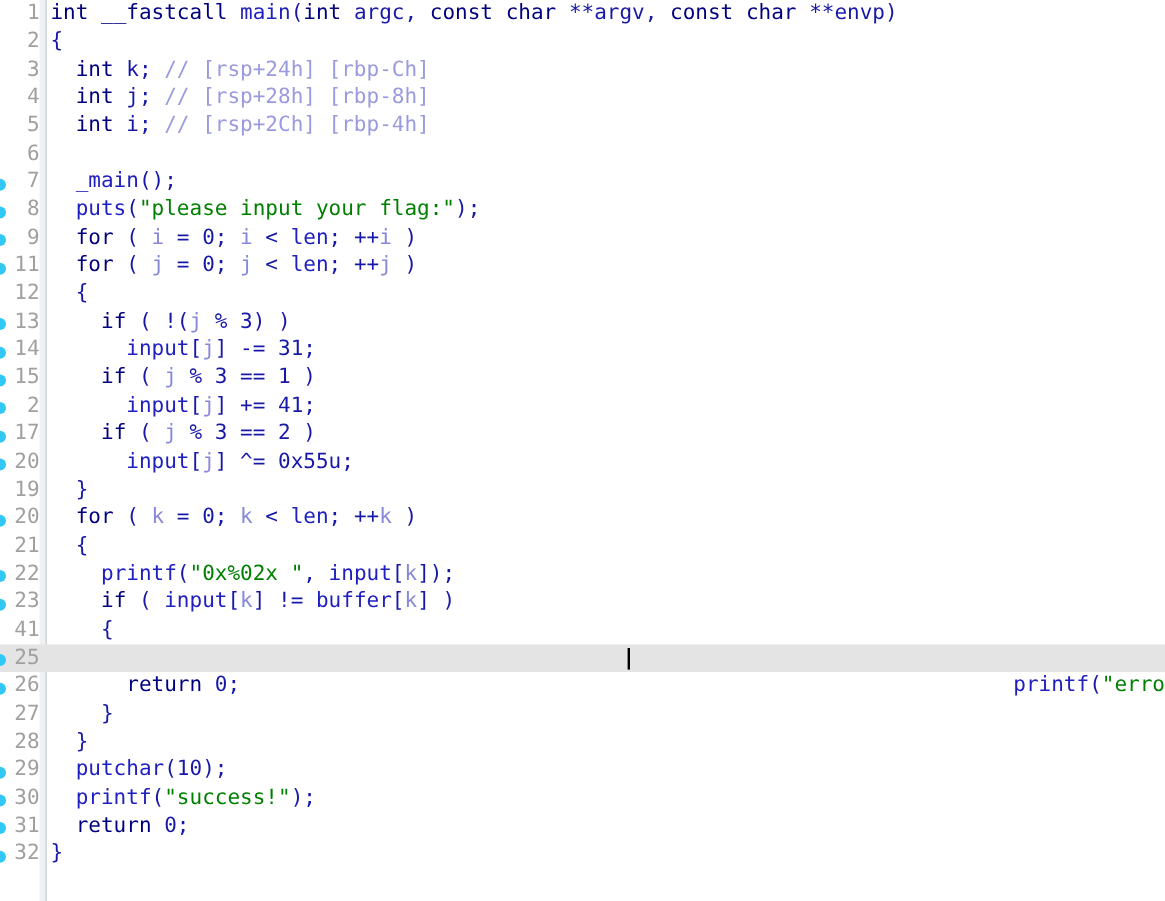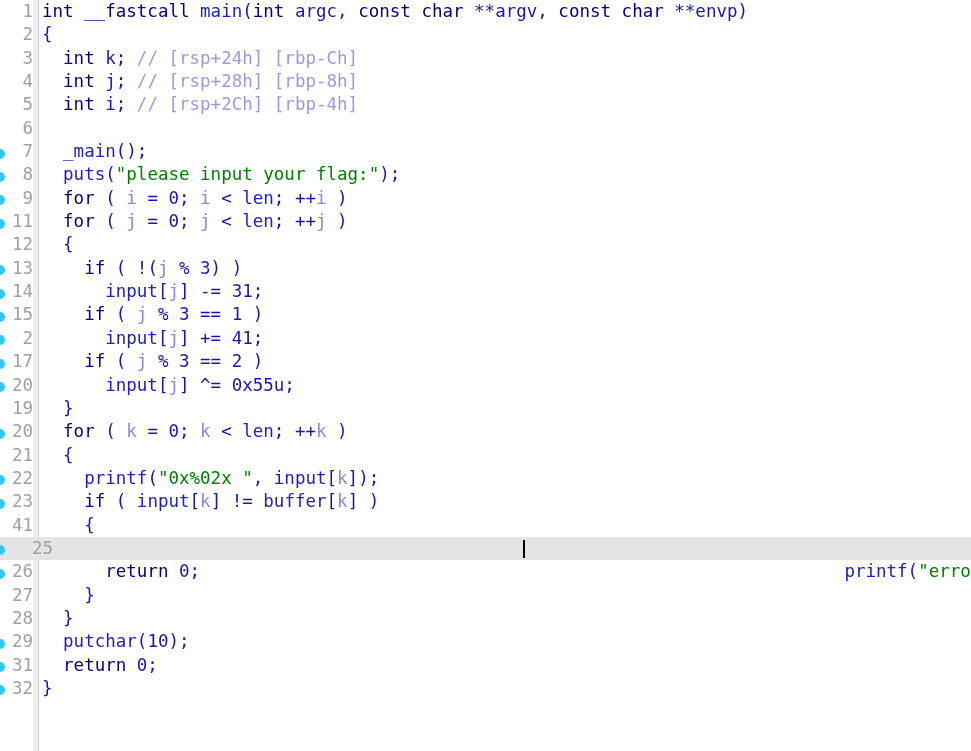--- a/index.html
+++ b/index.html
@@ -50,21 +50,21 @@
     font-size: 17.5px;
   }
   .line .hl {
     position: absolute;
     left: 0; top: 0;
     width: 971px; height: 23.35px;
     background: #e4e4e4;
     z-index: 0;
   }
   .line.current .lineno,
-  .line.current .code { position: relative; z-index: 1; margin-left: 20px; }
+  .line.current .code { position: relative; z-index: 1; }
 
   .dot {
     position: absolute;
     left: -5px;
     top: 8.5px;
     width: 10px; height: 10px;
     border-radius: 50%;
     background: #33c7f5;
     z-index: 2;
   }
@@ -134,16 +134,17 @@
       <div class="line"><div class="dot"></div><div class="lineno">20</div><div class="code"><span class="punc">  </span><span class="kw">for</span><span class="punc"> ( </span><span class="var">k</span><span class="punc"> = 0; </span><span class="var">k</span><span class="punc"> &lt; </span><span class="fn">len</span><span class="punc">; ++</span><span class="var">k</span><span class="punc"> )</span></div></div>
       <div class="line"><div class="lineno">21</div><div class="code"><span class="punc">  {</span></div></div>
       <div class="line"><div class="dot"></div><div class="lineno">22</div><div class="code"><span class="punc">    </span><span class="fn">printf</span><span class="punc">(</span><span class="str">"0x%02x "</span><span class="punc">, </span><span class="fn">input</span><span class="punc">[</span><span class="var">k</span><span class="punc">]);</span></div></div>
       <div class="line"><div class="dot"></div><div class="lineno">23</div><div class="code"><span class="punc">    </span><span class="kw">if</span><span class="punc"> ( </span><span class="fn">input</span><span class="punc">[</span><span class="var">k</span><span class="punc">] != </span><span class="fn">buffer</span><span class="punc">[</span><span class="var">k</span><span class="punc">] )</span></div></div>
       <div class="line"><div class="lineno">41</div><div class="code"><span class="punc">    {</span></div></div>
       <div class="line current"><div class="hl"></div><div class="dot"></div><div class="lineno">25</div><div class="code"><span class="punc">      </span><span class="fn">printf</span><span class="punc">(</span><span class="str">"error"</span><span class="punc">);</span></div><div class="caret" style="left: 523px;"></div></div>
       <div class="line"><div class="dot"></div><div class="lineno">26</div><div class="code"><span class="punc">      </span><span class="kw">return</span><span class="punc"> 0;</span></div></div>
       <div class="line"><div class="lineno">27</div><div class="code"><span class="punc">    }</span></div></div>
       <div class="line"><div class="lineno">28</div><div class="code"><span class="punc">  }</span></div></div>
       <div class="line"><div class="dot"></div><div class="lineno">29</div><div class="code"><span class="punc">  </span><span class="fn">putchar</span><span class="punc">(10);</span></div></div>
+      <div class="line"><div class="dot"></div><div class="lineno">30</div><div class="code"><span class="punc">  </span><span class="fn">printf</span><span class="punc">(</span><span class="str">"success!"</span><span class="punc">);</span></div></div>
       <div class="line"><div class="dot"></div><div class="lineno">31</div><div class="code"><span class="punc">  </span><span class="kw">return</span><span class="punc"> 0;</span></div></div>
       <div class="line"><div class="dot"></div><div class="lineno">32</div><div class="code"><span class="punc">}</span></div></div>
     </div>
 </div>
 
 </body></html>

